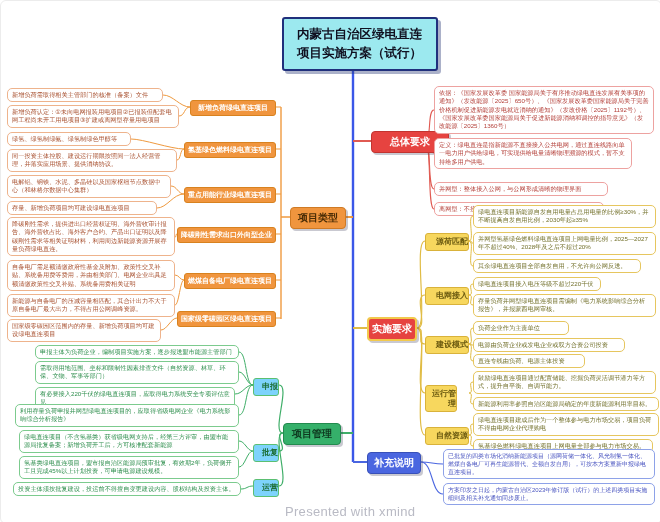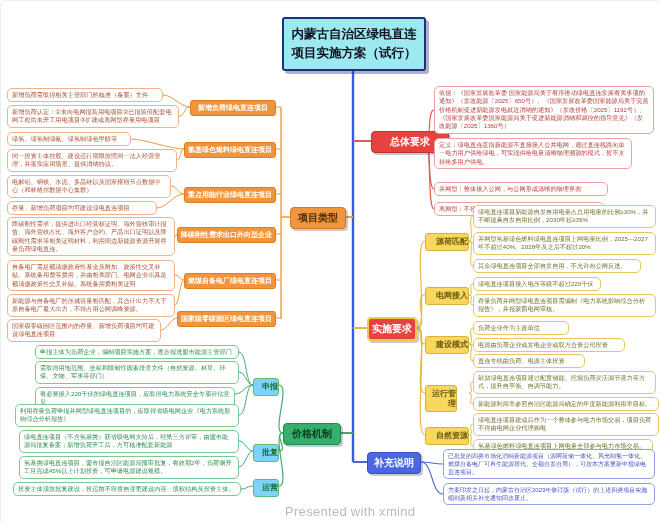--- a/index.html
+++ b/index.html
@@ -4,23 +4,23 @@
 <style>
   html,body{margin:0;padding:0;background:#fff;}
   .canvas{
     position:relative;width:660px;height:522px;background:#ffffff;
     border:1px solid #ececec;border-radius:6px;overflow:hidden;
     font-family:"Liberation Sans","DejaVu Sans",sans-serif;
   }
   .wires{position:absolute;left:0;top:0;width:660px;height:522px;}
   
   .central{
-    position:absolute;left:281px;top:16px;width:144px;box-sizing:border-box;
+    position:absolute;left:281px;top:16px;width:156px;box-sizing:border-box;
     background:#9ce9ef;border:2px solid #20307c;border-radius:3px;
-    padding:6px 0;text-align:center;font-size:12.5px;font-weight:bold;color:#101020;
+    padding:6px 13px;font-size:12.5px;font-weight:bold;color:#101020;
     line-height:1.5;box-shadow:3px 3px 0 rgba(45,60,120,.4);
   }
   .central span{display:block;}
   
   .blabel{
     position:absolute;box-sizing:border-box;border-radius:4px;text-align:center;
     font-size:10px;font-weight:bold;padding:4px 0;line-height:1.2;
     box-shadow:2px 2px 0 rgba(60,60,90,.28);
   }
   .bl-red{background:#e64340;border:1.5px solid #c23430;color:#fff;}
@@ -170,21 +170,21 @@
   <div class="leaf lf-orange" style="left:6px;top:104px;width:172px;">新增负荷认定：①未向电网报装用电项目②已报装但配套电网工程尚未开工用电项目③扩建或离网型存量用电项目</div>
   <div class="leaf lf-orange" style="left:6px;top:131px;width:124px;">绿氢、绿氢制绿氨、绿氢制绿色甲醇等</div>
   <div class="leaf lf-orange" style="left:6px;top:148px;width:170px;">同一投资主体控股、建设运行期限按照同一法人经营管理，并落实应用场景、提供消纳协议。</div>
   <div class="leaf lf-orange" style="left:6px;top:174px;width:164px;">电解铝、钢铁、水泥、多晶硅以及国家枢纽节点数据中心（和林格尔数据中心集群）</div>
   <div class="leaf lf-orange" style="left:6px;top:200px;width:150px;">存量、新增负荷项目均可建设绿电直连项目</div>
   <div class="leaf lf-orange" style="left:6px;top:216px;width:168px;">降碳刚性需求，提供进出口经营权证明、海外营收审计报告、海外营收占比、海外客户合约、产品出口证明以及降碳刚性需求等相关证明材料，利用周边新能源资源开展存量负荷绿电直连。</div>
   <div class="leaf lf-orange" style="left:6px;top:259px;width:168px;">自备电厂需足额清缴政府性基金及附加、政策性交叉补贴、系统备用费等费用，并由相关部门、电网企业出具足额清缴政策性交叉补贴、系统备用费相关证明</div>
   <div class="leaf lf-orange" style="left:6px;top:293px;width:168px;">新能源与自备电厂的压减容量相匹配，其合计出力不大于原自备电厂最大出力，不得占用公网调峰资源。</div>
   <div class="leaf lf-orange" style="left:6px;top:318px;width:154px;">国家级零碳园区范围内的存量、新增负荷项目均可建设绿电直连项目</div>
 
-  <div class="blabel bl-green" style="left:282px;top:422px;width:58px;">价格机制</div>
+  <div class="blabel bl-green" style="left:282px;top:422px;width:58px;">项目管理</div>
 
   <div class="slabel sl-green" style="left:252px;top:377px;width:26px;">申报</div>
   <div class="slabel sl-green" style="left:252px;top:443px;width:26px;">批复</div>
   <div class="slabel sl-green" style="left:252px;top:478px;width:26px;">运营</div>
 
   <div class="leaf lf-green" style="left:34px;top:344px;width:204px;">申报主体为负荷企业，编制项目实施方案，逐步报送盟市能源主管部门</div>
   <div class="leaf lf-green" style="left:34px;top:360px;width:204px;">需取得用地范围、坐标和限制性因素排查文件（自然资源、林草、环保、文物、军事等部门）</div>
   <div class="leaf lf-green" style="left:34px;top:386px;width:200px;">有必要接入220千伏的绿电直连项目，应取得电力系统安全专项评估意见</div>
   <div class="leaf lf-green" style="left:14px;top:403px;width:224px;">利用存量负荷申报并网型绿电直连项目的，应取得省级电网企业《电力系统影响综合分析报告》</div>
   <div class="leaf lf-green" style="left:18px;top:429px;width:220px;">绿电直连项目（不含氢基类）获省级电网支持后，经第三方评审，由盟市能源局批复备案；新增负荷开工后，方可核准配套新能源</div>

